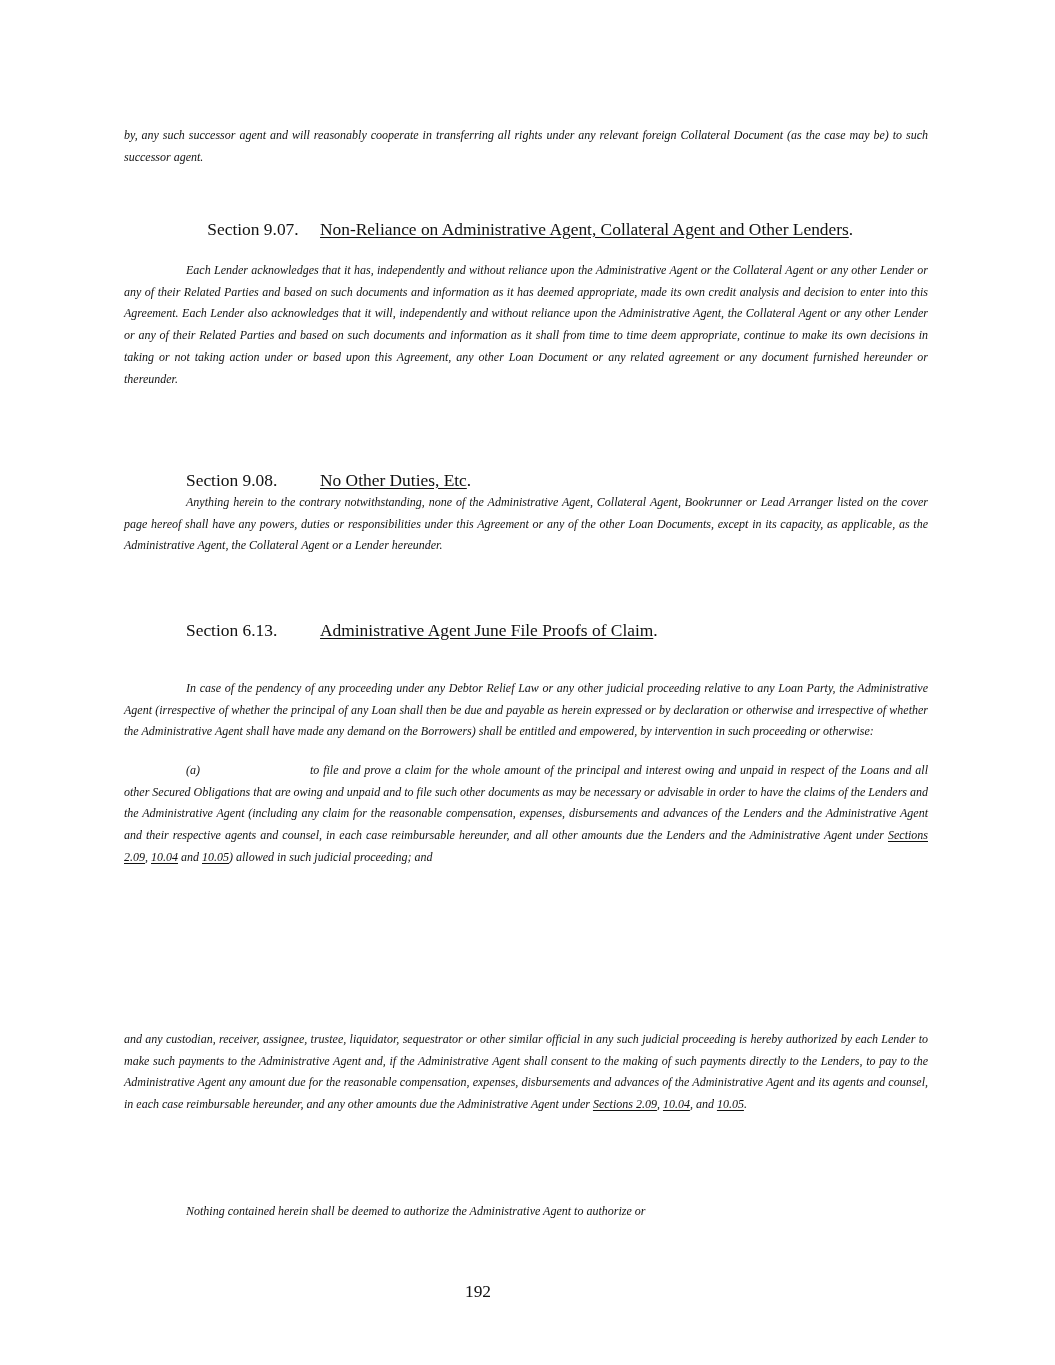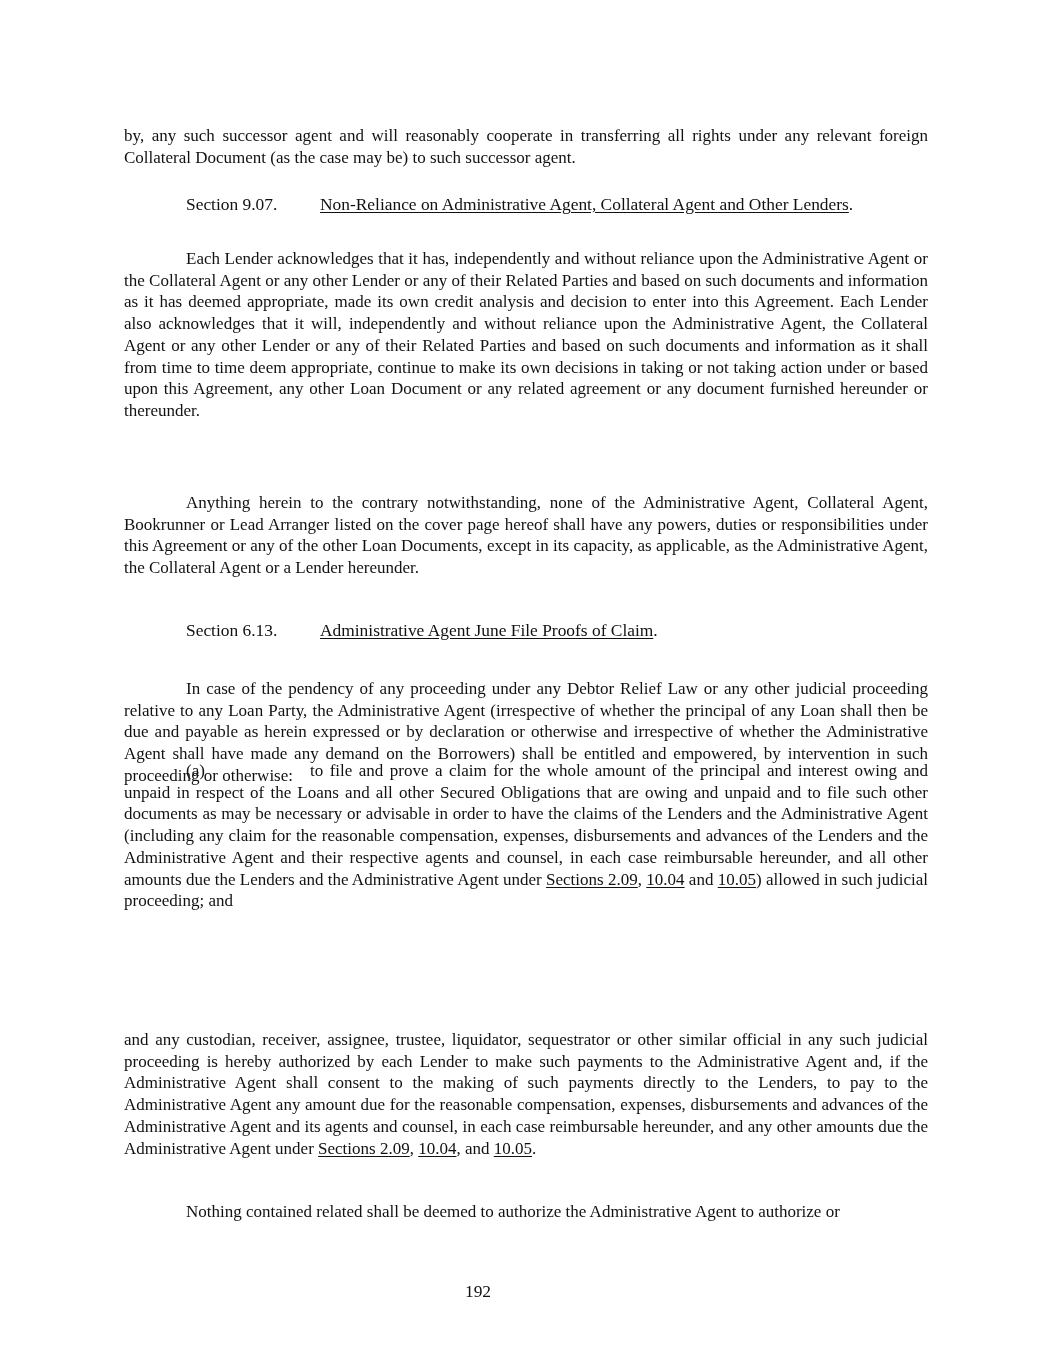--- a/index.html
+++ b/index.html
@@ -20,23 +20,24 @@
       left: 0;
       top: 0;
       width: 1055px;
       height: 1365px;
       background: #ffffff;
     }
     .block {
       position: absolute;
       left: 124px;
       width: 804px;
-      font-size: 17px;
+      font-size: 12px;
       line-height: 21.7px;
       text-align: justify;
+      font-style: italic;
     }
     .block p {
       margin: 0;
     }
     .indent {
       text-indent: 62px;
     }
     .heading {
       position: absolute;
       left: 186px;
@@ -72,28 +73,31 @@
   </style>
 </head>
 <body>
 
 <div class="page">
 
   <div class="block last-line-left" style="top:125px;">
     <p>by, any such successor agent and will reasonably cooperate in transferring all rights under any relevant foreign Collateral Document (as the case may be) to such successor agent.</p>
   </div>
 
-  <div class="heading" style="top:194px;">
+  <div class="heading" style="top:219px;text-align:center;">
     <span class="num">Section 9.07.</span><span class="u">Non-Reliance on Administrative Agent, Collateral Agent and Other Lenders</span><span>.</span>
   </div>
 
-  <div class="block indent last-line-left" style="top:248px;">
+  <div class="block indent last-line-left" style="top:260px;">
     <p>Each Lender acknowledges that it has, independently and without reliance upon the Administrative Agent or the Collateral Agent or any other Lender or any of their Related Parties and based on such documents and information as it has deemed appropriate, made its own credit analysis and decision to enter into this Agreement.  Each Lender also acknowledges that it will, independently and without reliance upon the Administrative Agent, the Collateral Agent or any other Lender or any of their Related Parties and based on such documents and information as it shall from time to time deem appropriate, continue to make its own decisions in taking or not taking action under or based upon this Agreement, any other Loan Document or any related agreement or any document furnished hereunder or thereunder.</p>
   </div>
 
+  <div class="heading" style="top:470px;">
+    <span class="num">Section 9.08.</span><span class="u">No Other Duties, Etc</span><span>.</span>
+  </div>
 
   <div class="block indent last-line-left" style="top:492px;">
     <p>Anything herein to the contrary notwithstanding, none of the Administrative Agent, Collateral Agent, Bookrunner or Lead Arranger listed on the cover page hereof shall have any powers, duties or responsibilities under this Agreement or any of the other Loan Documents, except in its capacity, as applicable, as the Administrative Agent, the Collateral Agent or a Lender hereunder.</p>
   </div>
 
   <div class="heading" style="top:620px;">
     <span class="num">Section 6.13.</span><span class="u">Administrative Agent June File Proofs of Claim</span><span>.</span>
   </div>
 
   <div class="block indent last-line-left" style="top:662px;margin-top:16px;">
@@ -103,18 +107,18 @@
   <div class="block indent last-line-left" style="top:760px;">
     <p><span class="clause-label">(a)</span><span>to file and prove a claim for the whole amount of the principal and interest owing and unpaid in respect of the Loans and all other Secured Obligations that are owing and unpaid and to file such other documents as may be necessary or advisable in order to have the claims of the Lenders and the Administrative Agent (including any claim for the reasonable compensation, expenses, disbursements and advances of the Lenders and the Administrative Agent and their respective agents and counsel, in each case reimbursable hereunder, and all other amounts due the Lenders and the Administrative Agent under </span><span class="u">Sections 2.09</span><span>, </span><span class="u">10.04</span><span> and </span><span class="u">10.05</span><span>) allowed in such judicial proceeding; and</span></p>
   </div>
 
 
   <div class="block last-line-left" style="top:1029px;">
     <p><span>and any custodian, receiver, assignee, trustee, liquidator, sequestrator or other similar official in any such judicial proceeding is hereby authorized by each Lender to make such payments to the Administrative Agent and, if the Administrative Agent shall consent to the making of such payments directly to the Lenders, to pay to the Administrative Agent any amount due for the reasonable compensation, expenses, disbursements and advances of the Administrative Agent and its agents and counsel, in each case reimbursable hereunder, and any other amounts due the Administrative Agent under </span><span class="u">Sections 2.09</span><span>, </span><span class="u">10.04</span><span>, and </span><span class="u">10.05</span><span>.</span></p>
   </div>
 
   <div class="block indent last-line-left" style="top:1201px;">
-    <p>Nothing contained related shall be deemed to authorize the Administrative Agent to authorize or</p>
+    <p>Nothing contained herein shall be deemed to authorize the Administrative Agent to authorize or</p>
   </div>
 
   <div class="page-number">192</div>
 
 </div>
 
 </body></html>

